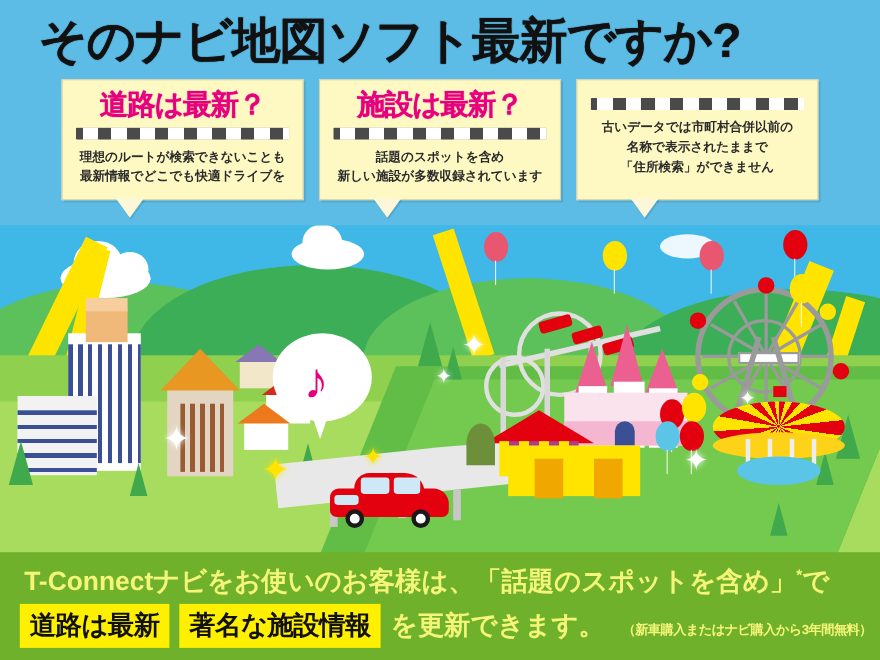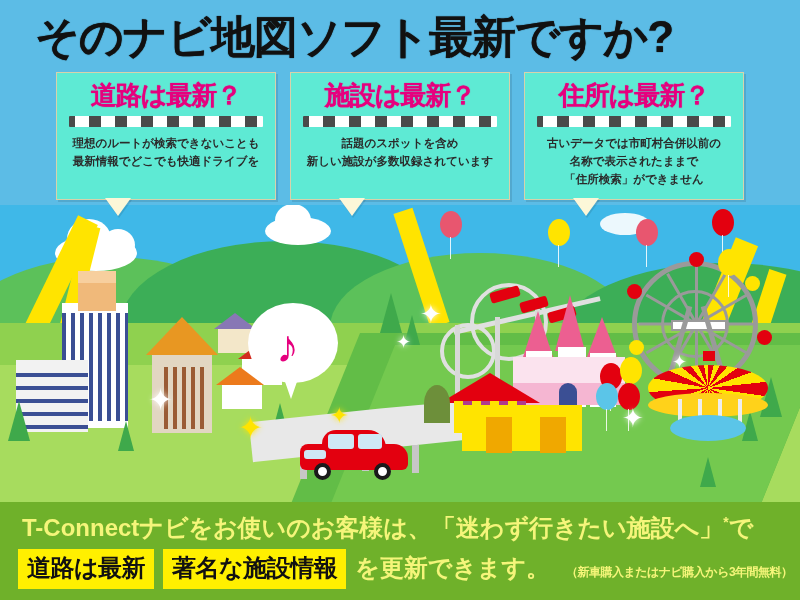--- a/index.html
+++ b/index.html
@@ -110,21 +110,21 @@
   
   .headline {
     position:absolute; left:0; top:8px; width:708px; text-align:center;
     font-size:44px; font-weight:bold; color:#111; letter-spacing:-1px;
     text-shadow:0 0 1px #111;
   }
 
   
   .cards { position:absolute; left:0; top:72px; width:800px; display:flex; justify-content:center; gap:14px; }
   .card {
-    position:relative; width:220px; background:#5eead4; border:1px solid #d8d2ab;
+    position:relative; width:220px; background:#fef9c3; border:1px solid #d8d2ab;
     padding:9px 8px 10px; text-align:center;
     box-shadow:2px 2px 0 rgba(0,0,0,.10);
   }
   .card .tail {
     position:absolute; left:48px; bottom:-17px; width:0;height:0;
     border-left:13px solid transparent; border-right:13px solid transparent; border-top:18px solid #fcf7d8;
     filter:drop-shadow(1px 2px 0 rgba(0,0,0,.10));
   }
   .card-title {
     font-size:26px; font-weight:bold; color:#e6007e; line-height:1.05; letter-spacing:-1px;
@@ -334,34 +334,33 @@
       <div class="card-title">施設は最新？</div>
       <div class="road-rule"></div>
       <div class="card-body">
         <div>話題のスポットを含め</div>
         <div>新しい施設が多数収録されています</div>
       </div>
       <div class="tail"></div>
     </div>
 
     <div class="card">
-      <div class="card-title">住所は最新？</div>
       <div class="road-rule"></div>
       <div class="card-body">
         <div>古いデータでは市町村合併以前の</div>
         <div>名称で表示されたままで</div>
         <div>「住所検索」ができません</div>
       </div>
       <div class="tail"></div>
     </div>
 
   </div>
 
   <div class="banner">
-    <div class="banner-line1"><span>T-Connectナビをお使いのお客様は、「迷わず行きたい施設へ」</span><span class="sup">*</span><span>で</span></div>
+    <div class="banner-line1"><span>T-Connectナビをお使いのお客様は、「話題のスポットを含め」</span><span class="sup">*</span><span>で</span></div>
 
     <div class="banner-line2">
       <span class="chip">道路は最新</span>
       <span class="chip">著名な施設情報</span>
       <span class="banner-tail">を更新できます。</span>
       <span class="banner-note">（新車購入またはナビ購入から3年間無料）</span>
     </div>
   </div>
 
 </div>

